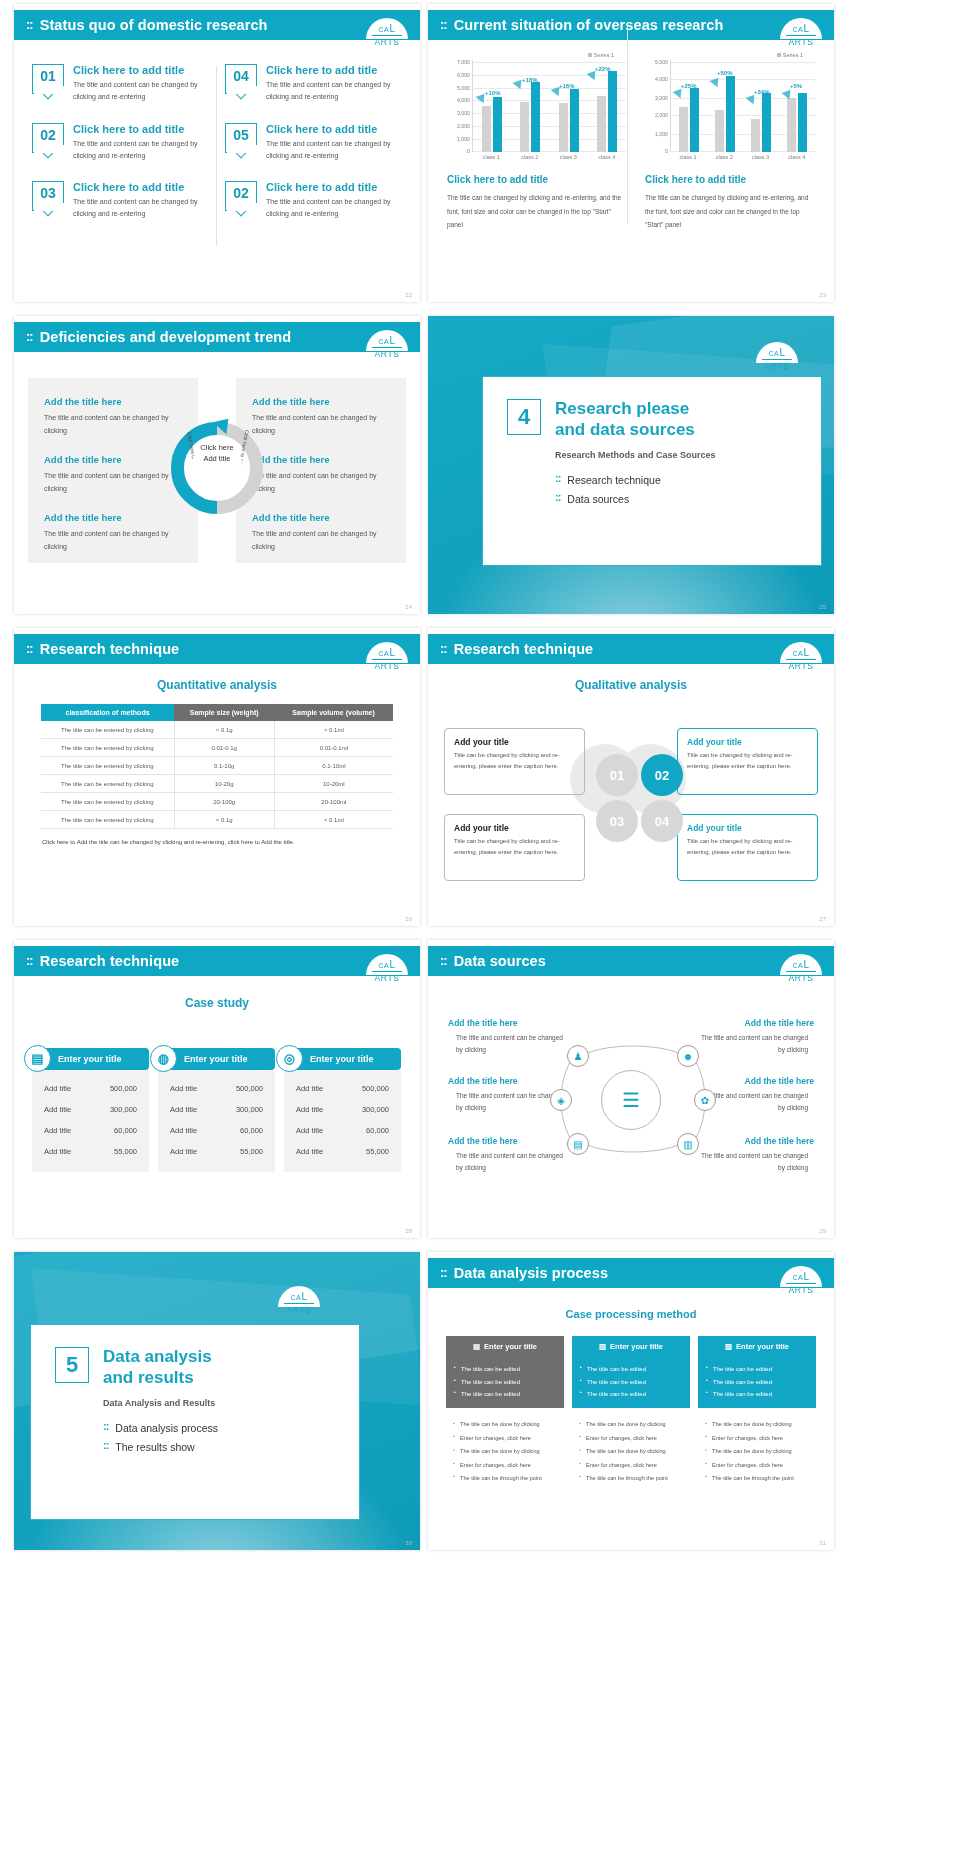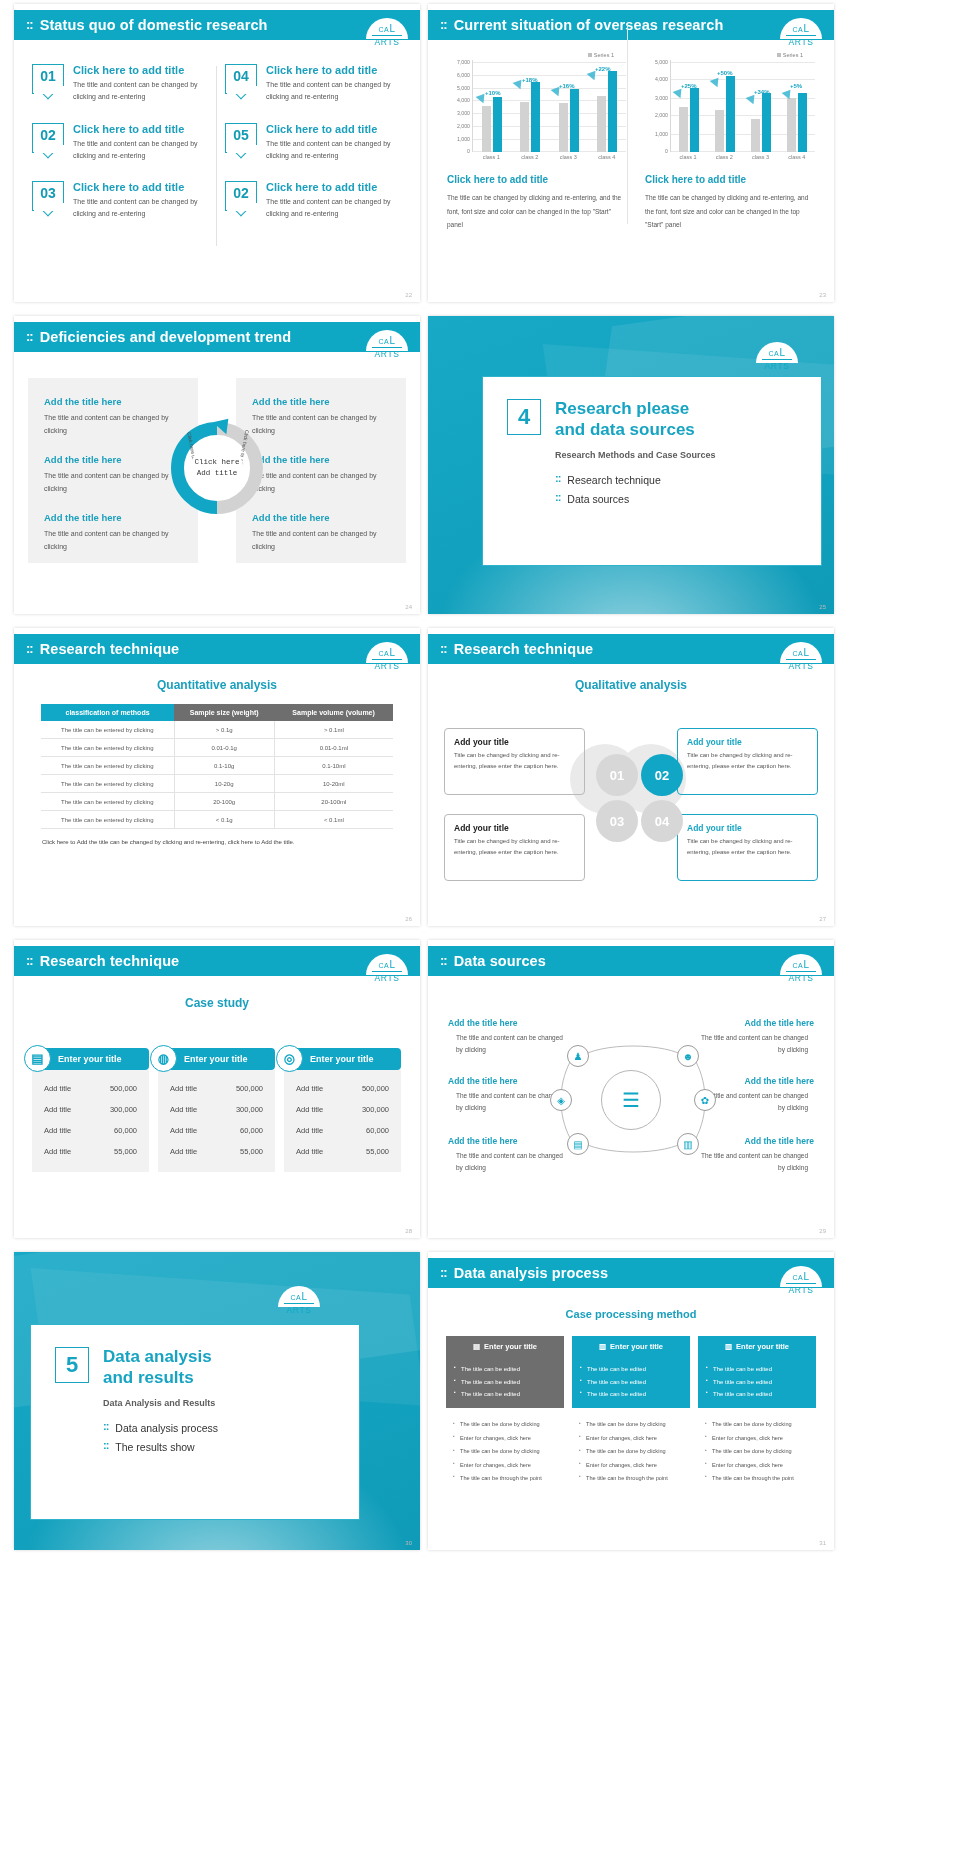--- a/index.html
+++ b/index.html
@@ -155,22 +155,22 @@
     background: #fff;
   }
   .ring-g, .ring-b {
     position: absolute; inset: 0; border-radius: 50%;
   }
   .ring-g { border: 13px solid #d2d2d2; clip-path: inset(0 0 0 50%); }
   .ring-b { border: 13px solid #12a6c6; clip-path: inset(0 50% 0 0); }
   .ring-hole {
     position: absolute; left: 50%; top: 50%; transform: translate(-50%,-50%);
     width: 52px; height: 52px; background: #fff; border-radius: 50%;
-    display: flex; flex-direction: column; align-items: center; justify-content: center;
-    font-size: 7.5px; color: #333; line-height: 1.5; text-align: center; font-family: Liberation Mono, monospace;
+    display: flex; flex-direction: column; align-items: center; justify-content: flex-start;
+    font-size: 7.5px; color: #333; line-height: 1.5; text-align: center;
   }
   .ring-arrow {
     position: absolute; left: 44px; top: -5px;
     width: 0; height: 0;
     border-left: 9px solid transparent; border-right: 9px solid transparent;
     border-bottom: 13px solid #12a6c6;
     transform: rotate(42deg);
   }
   .ring-lbl { position:absolute; font-size:5px; color:#4a4a4a; }
   

